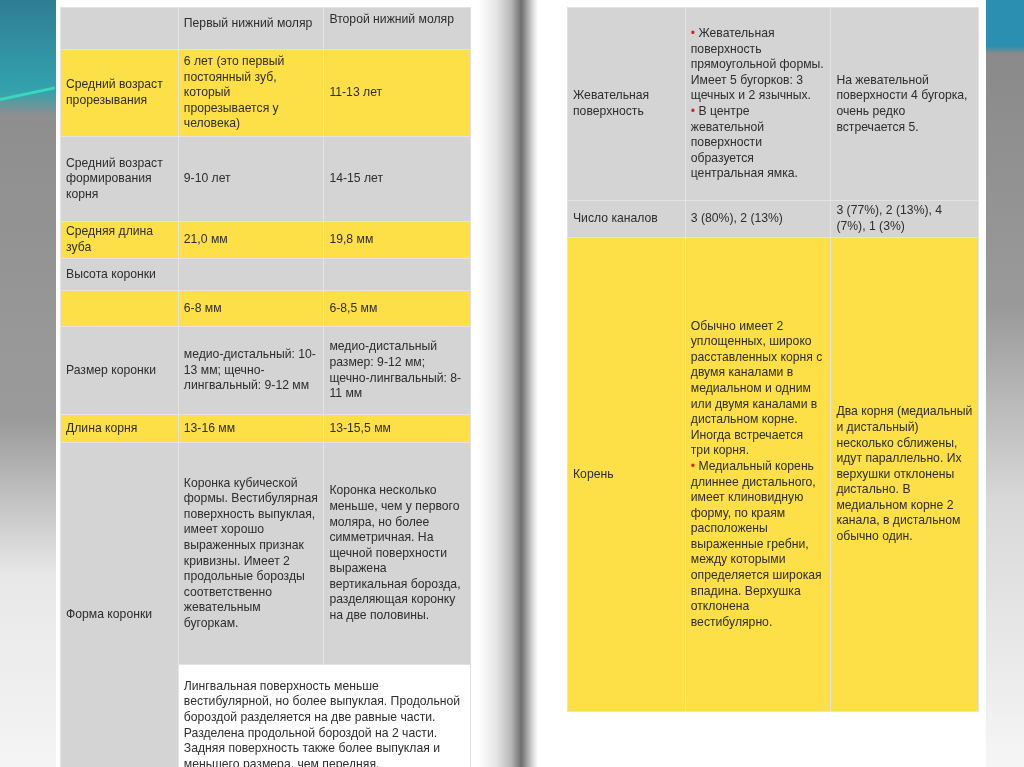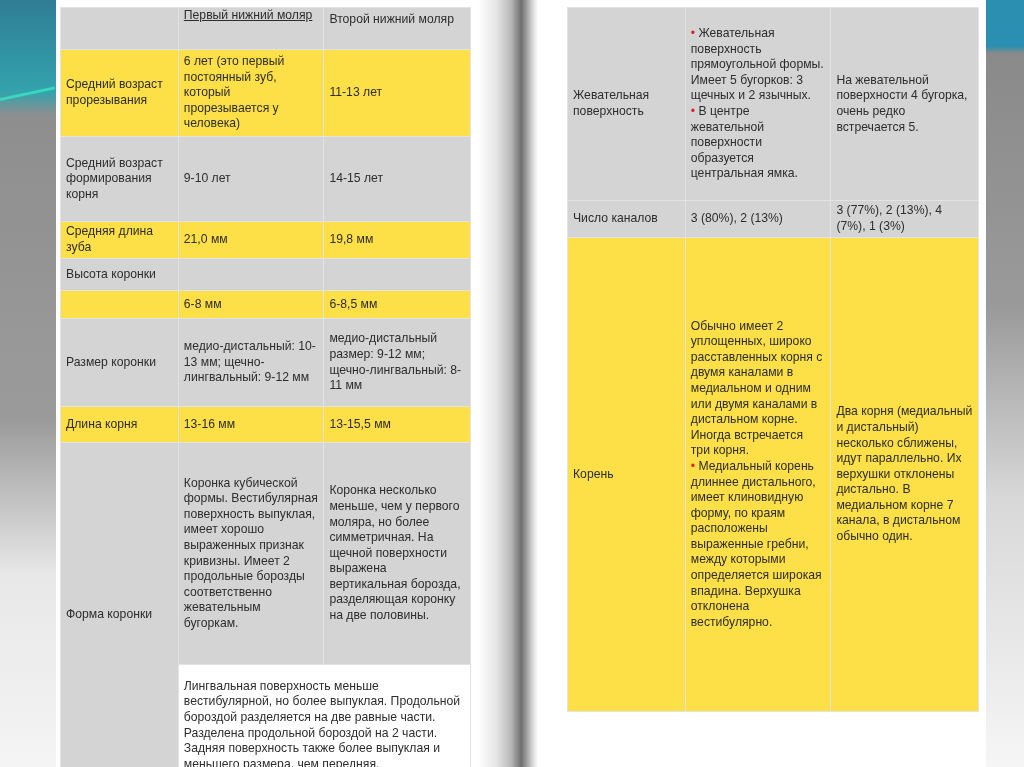--- a/index.html
+++ b/index.html
@@ -66,21 +66,21 @@
 
 <table id="tbl-left">
   <colgroup>
       <col class="c1">
       <col class="c2">
       <col class="c3">
     </colgroup>
   <tbody>
       <tr class="g hdr">
     <td></td>
-    <td style="vertical-align:top;padding-top:0;text-decoration:underline;">Первый нижний моляр</td>
+    <td style="vertical-align:top;padding-top:8px;">Первый нижний моляр</td>
     <td style="vertical-align:top;padding-top:4px;">Второй нижний моляр</td>
   </tr>
   <tr class="w" style="height:87px;">
     <td>Средний возраст прорезывания</td>
     <td>6 лет (это первый постоянный зуб, который прорезывается у человека)</td>
     <td>11-13 лет</td>
   </tr>
   <tr class="g" style="height:85px;">
     <td>Средний возраст формирования корня</td>
     <td>9-10 лет</td>
@@ -89,31 +89,31 @@
   <tr class="w" style="height:37px;">
     <td>Средняя длина зуба</td>
     <td>21,0 мм</td>
     <td>19,8 мм</td>
   </tr>
   <tr class="g" style="height:32px;border-radius:11px;">
     <td>Высота коронки</td>
     <td></td>
     <td></td>
   </tr>
-  <tr class="w" style="height:28px;">
+  <tr class="w" style="height:36px;">
     <td></td>
     <td>6-8 мм</td>
     <td>6-8,5 мм</td>
   </tr>
   <tr class="g" style="height:88px;">
     <td>Размер коронки</td>
     <td>медио-дистальный: 10-13 мм; щечно-лингвальный: 9-12 мм</td>
     <td>медио-дистальный размер: 9-12 мм; щечно-лингвальный: 8-11 мм</td>
   </tr>
-  <tr class="w" style="height:36px;">
+  <tr class="w" style="height:28px;">
     <td>Длина корня</td>
     <td>13-16 мм</td>
     <td>13-15,5 мм</td>
   </tr>
   <tr class="g" style="height:222px;">
     <td rowspan="2">Форма коронки</td>
     <td>Коронка кубической формы. Вестибулярная поверхность выпуклая, имеет хорошо выраженных признак кривизны. Имеет 2 продольные борозды соответственно жевательным бугоркам.</td>
     <td>Коронка несколько меньше, чем у первого моляра, но более симметричная. На щечной поверхности выражена вертикальная борозда, разделяющая коронку на две половины.</td>
   </tr>
   <tr style="height:122px;margin-left:29px;">
@@ -141,16 +141,16 @@
     <td>Число каналов</td>
     <td>3 (80%), 2 (13%)</td>
     <td>3 (77%), 2 (13%), 4 (7%), 1 (3%)</td>
   </tr>
   <tr class="w" style="height:474px;">
     <td>Корень</td>
     <td>
       <span class="cell-line">Обычно имеет 2 уплощенных, широко расставленных корня с двумя каналами в медиальном и одним или двумя каналами в дистальном корне. Иногда встречается три корня.</span>
       <span class="cell-line"><span class="bullet">•</span> <span>Медиальный корень длиннее дистального, имеет клиновидную форму, по краям расположены выраженные гребни, между которыми определяется широкая впадина. Верхушка отклонена вестибулярно.</span></span>
     </td>
-    <td>Два корня (медиальный и дистальный) несколько сближены, идут параллельно. Их верхушки отклонены дистально. В медиальном корне 7 канала, в дистальном обычно один.</td>
+    <td>Два корня (медиальный и дистальный) несколько сближены, идут параллельно. Их верхушки отклонены дистально. В медиальном корне 2 канала, в дистальном обычно один.</td>
   </tr>
 </tbody>
   </table>
 
 </body></html>

